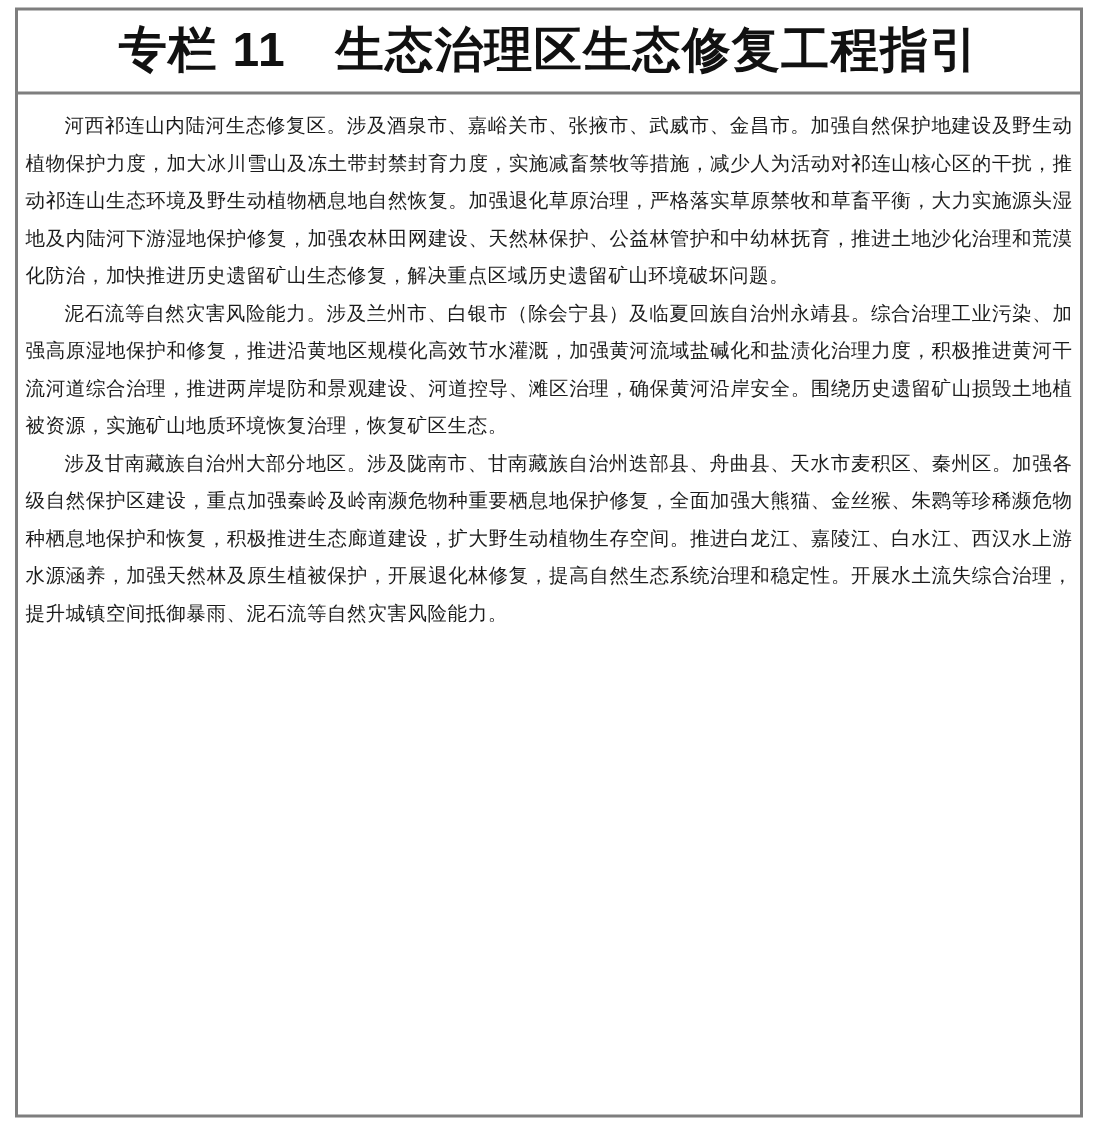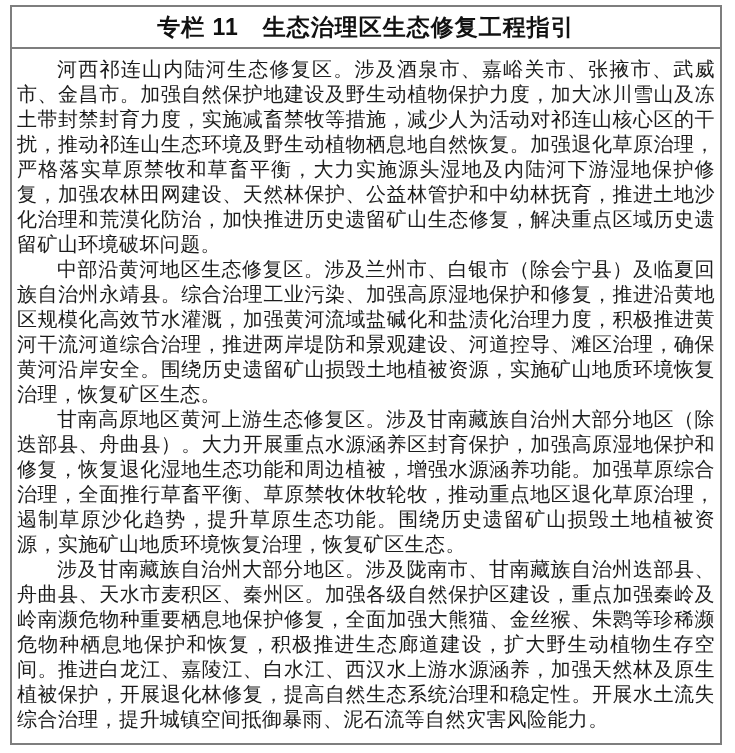--- a/index.html
+++ b/index.html
@@ -20,36 +20,36 @@
   .panel {
     position: absolute;
     left: 10px;
     top: 5px;
     width: 712px;
     height: 740px;
     border: 2px solid var(--border);
     background: var(--background);
   }
   .panel-title {
-    height: 42px;
+    height: 56px;
     border-bottom: 2px solid var(--border);
     display: flex;
     align-items: center;
     justify-content: center;
     font-family: "Liberation Sans", "DejaVu Sans", sans-serif;
     font-weight: 700;
-    font-size: 23px;
+    font-size: 32px;
     letter-spacing: 1px;
     color: var(--title);
     white-space: pre;
   }
   .panel-body {
     padding: 8px 5px 0 5px;
     font-family: "Liberation Serif", "DejaVu Serif", serif;
-    font-size: 20px;
+    font-size: 13px;
     line-height: 25px;
     letter-spacing: 0.4px;
     color: var(--text);
     text-align: justify;
   }
   .panel-body p {
     margin: 0;
     text-indent: 2em;
   }
   .lead {
@@ -59,20 +59,19 @@
 </style>
 </head>
 <body>
 
 <div class="panel">
   <div class="panel-title">专栏 11　生态治理区生态修复工程指引</div>
 
   <div class="panel-body">
     <p><span class="lead">河西祁连山内陆河生态修复区。</span><span>涉及酒泉市、嘉峪关市、张掖市、武威市、金昌市。加强自然保护地建设及野生动植物保护力度，加大冰川雪山及冻土带封禁封育力度，实施减畜禁牧等措施，减少人为活动对祁连山核心区的干扰，推动祁连山生态环境及野生动植物栖息地自然恢复。加强退化草原治理，严格落实草原禁牧和草畜平衡，大力实施源头湿地及内陆河下游湿地保护修复，加强农林田网建设、天然林保护、公益林管护和中幼林抚育，推进土地沙化治理和荒漠化防治，加快推进历史遗留矿山生态修复，解决重点区域历史遗留矿山环境破坏问题。</span></p>
 
-    <p><span class="lead">中部沿黄河地区生态修复区。</span><span>涉及兰州市、白银市（除会宁县）及临夏回族自治州永靖县。综合治理工业污染、加强高原湿地保护和修复，推进沿黄地区规模化高效节水灌溉，加强黄河流域盐碱化和盐渍化治理力度，积极推进黄河干流河道综合治理，推进两岸堤防和景观建设、河道控导、滩区治理，确保黄河沿岸安全。围绕历史遗留矿山损毁土地植被资源，实施矿山地质环境恢复治理，恢复矿区生态。</span></p>
+    <p><span class="lead">泥石流等自然灾害风险能力。</span><span>涉及兰州市、白银市（除会宁县）及临夏回族自治州永靖县。综合治理工业污染、加强高原湿地保护和修复，推进沿黄地区规模化高效节水灌溉，加强黄河流域盐碱化和盐渍化治理力度，积极推进黄河干流河道综合治理，推进两岸堤防和景观建设、河道控导、滩区治理，确保黄河沿岸安全。围绕历史遗留矿山损毁土地植被资源，实施矿山地质环境恢复治理，恢复矿区生态。</span></p>
 
 
-    <p><span class="lead">甘南高原地区黄河上游生态修复区。</span><span>涉及甘南藏族自治州大部分地区（除迭部县、舟曲县）。大力开展重点水源涵养区封育保护，加强高原湿地保护和修复，恢复退化湿地生态功能和周边植被，增强水源涵养功能。加强草原综合治理，全面推行草畜平衡、草原禁牧休牧轮牧，推动重点地区退化草原治理，遏制草原沙化趋势，提升草原生态功能。围绕历史遗留矿山损毁土地植被资源，实施矿山地质环境恢复治理，恢复矿区生态。</span></p>
 
     <p><span class="lead">涉及甘南藏族自治州大部分地区。</span><span>涉及陇南市、甘南藏族自治州迭部县、舟曲县、天水市麦积区、秦州区。加强各级自然保护区建设，重点加强秦岭及岭南濒危物种重要栖息地保护修复，全面加强大熊猫、金丝猴、朱鹮等珍稀濒危物种栖息地保护和恢复，积极推进生态廊道建设，扩大野生动植物生存空间。推进白龙江、嘉陵江、白水江、西汉水上游水源涵养，加强天然林及原生植被保护，开展退化林修复，提高自然生态系统治理和稳定性。开展水土流失综合治理，提升城镇空间抵御暴雨、泥石流等自然灾害风险能力。</span></p>
   </div>
 </div>
 
 </body></html>

